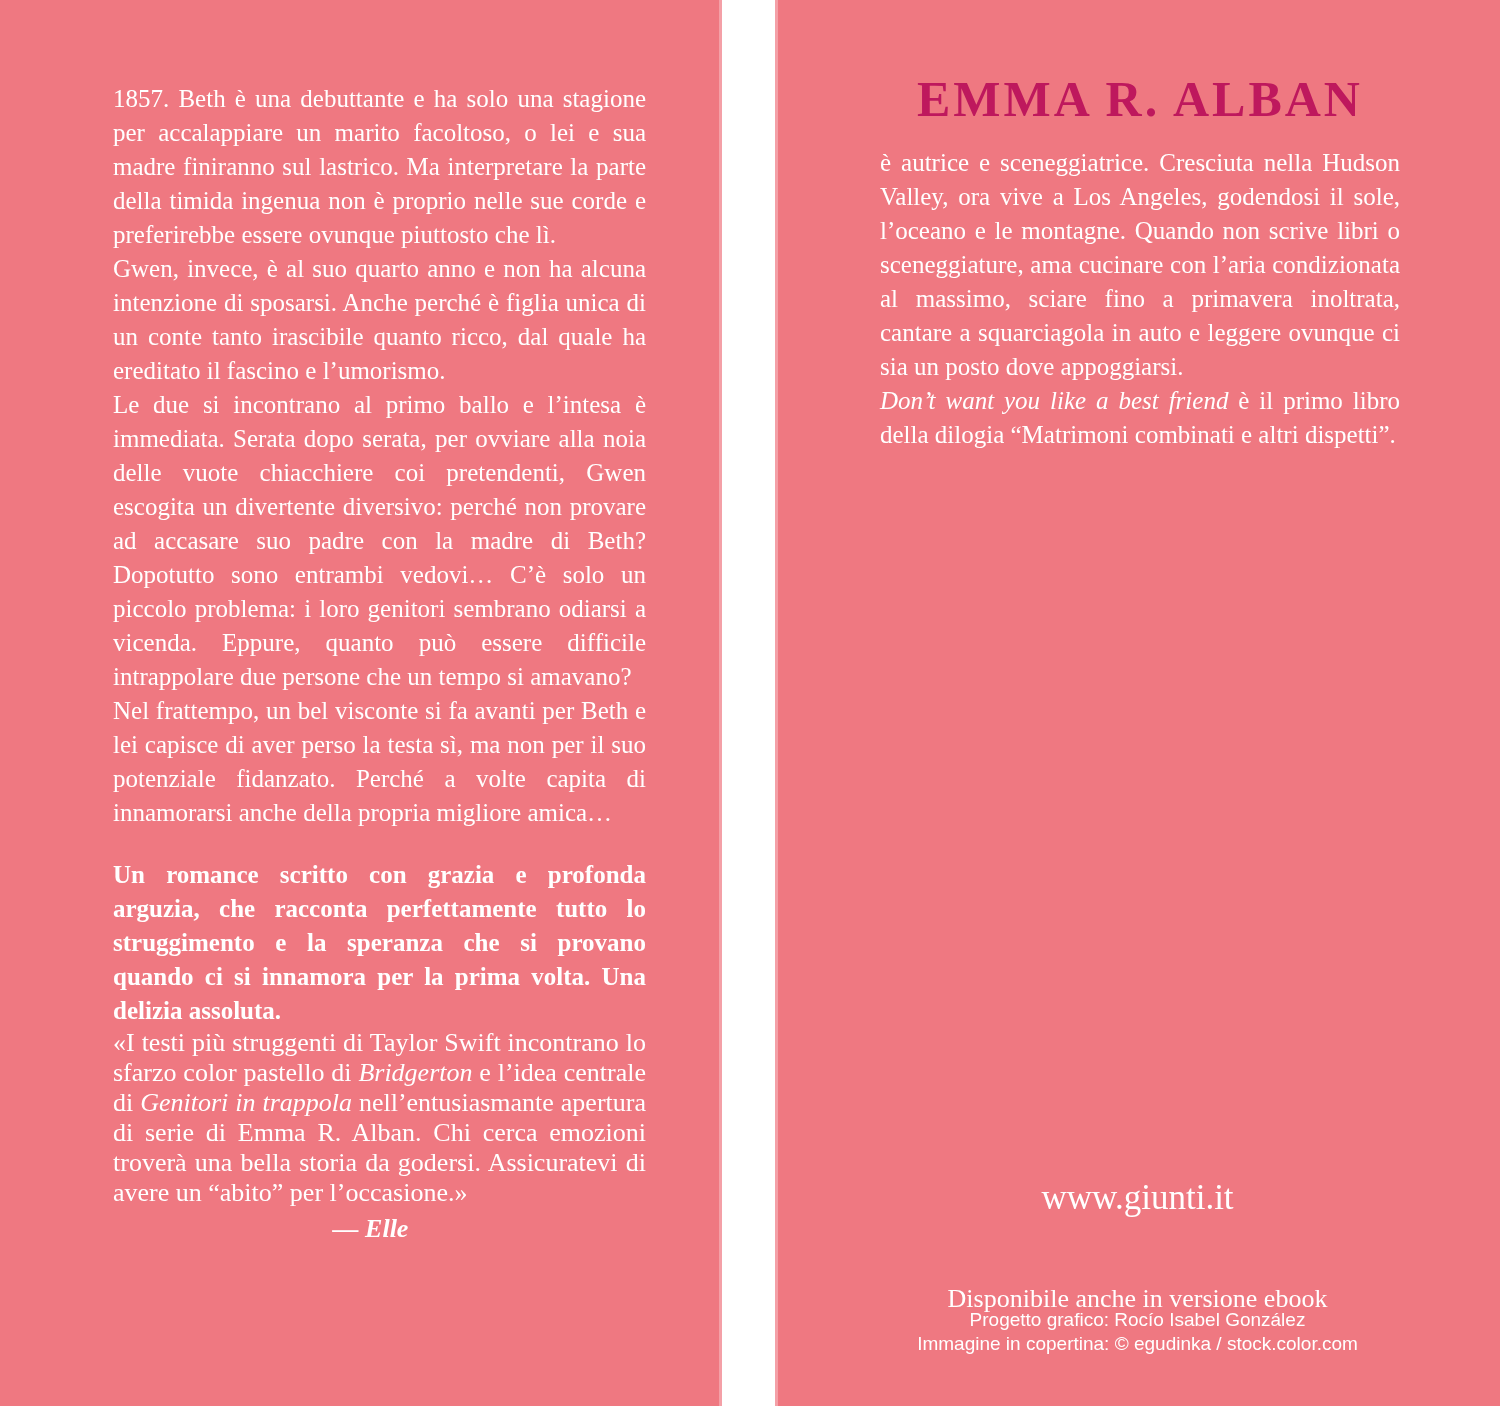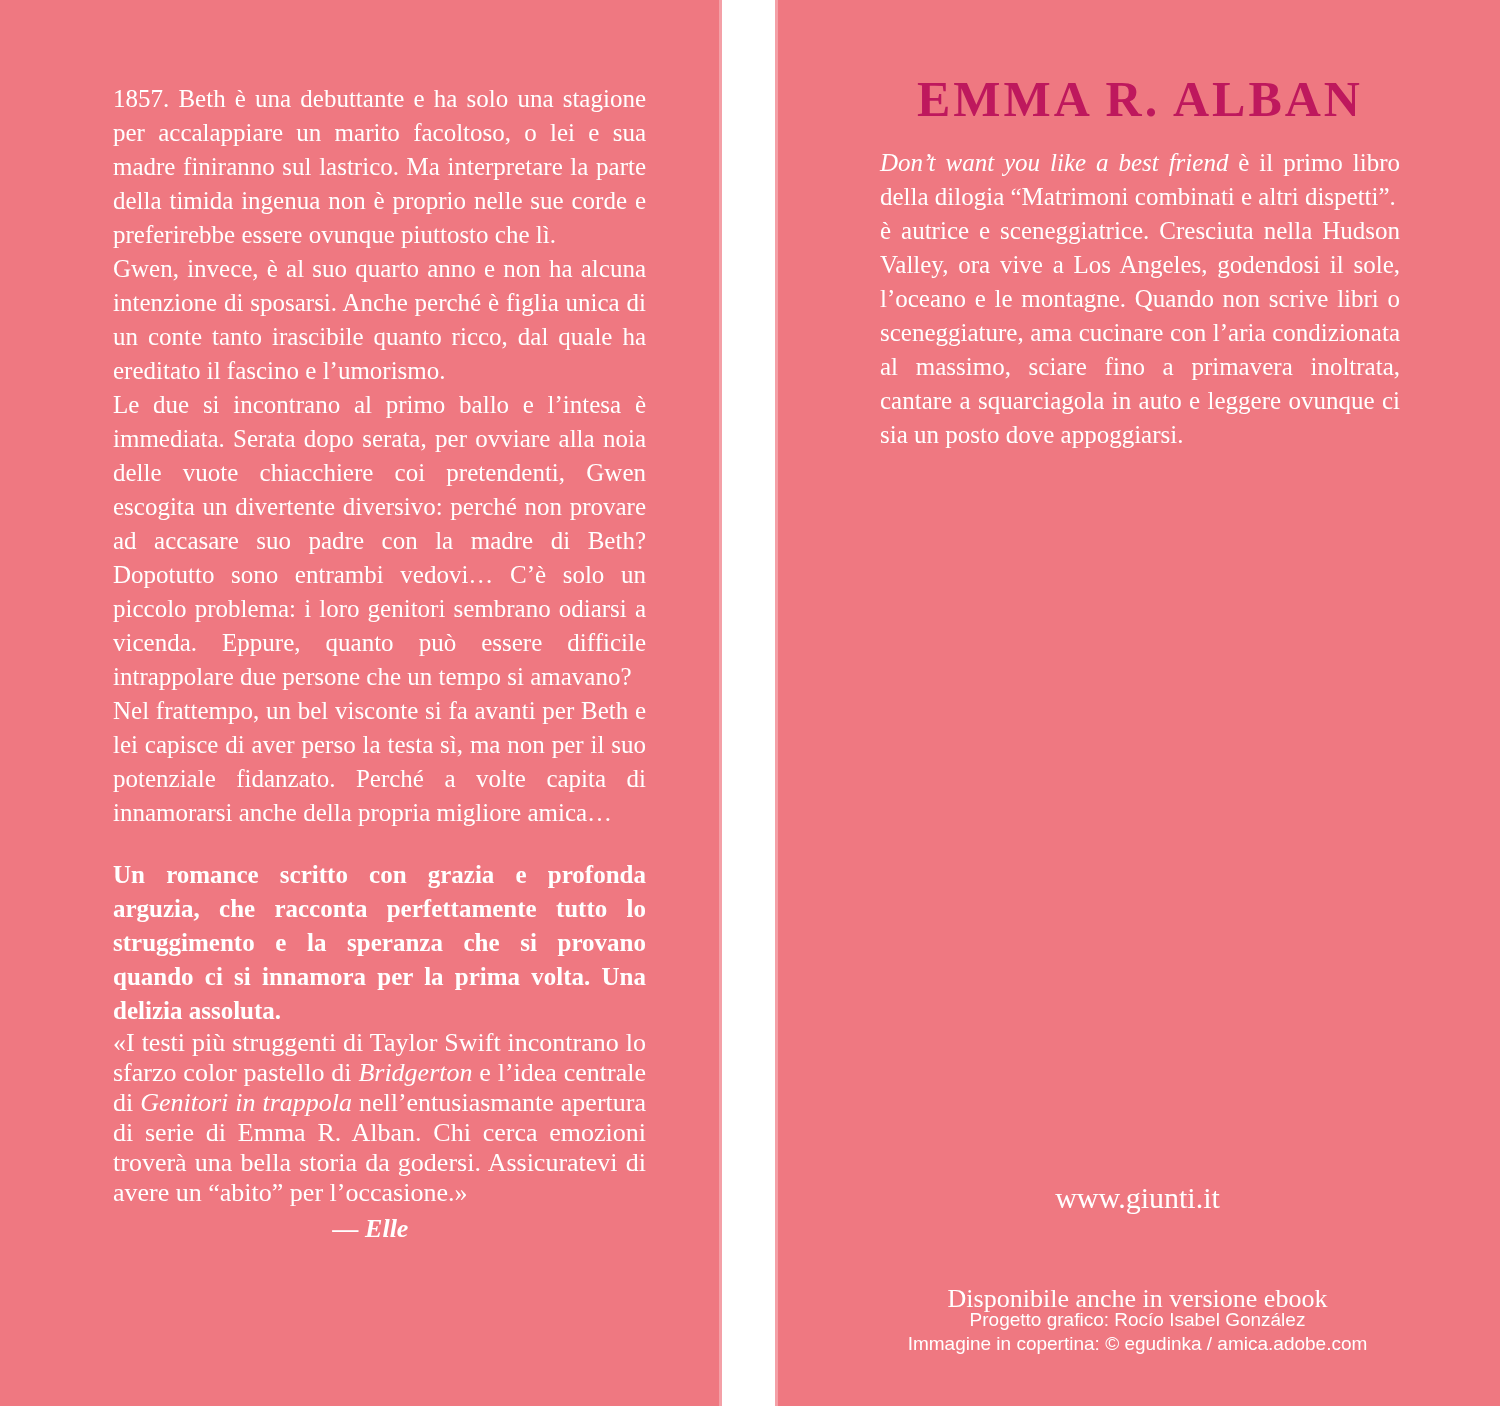--- a/index.html
+++ b/index.html
@@ -51,21 +51,21 @@
   .bio-column {
     position: absolute; left: 880px; top: 146px; width: 520px;
     font-size: 25px; line-height: 34px;
   }
   .bio-column p { margin: 0; }
 
   .center-line {
     position: absolute; left: 775px; width: 725px;
     color: #ffffff; text-align: center;
   }
-  .website-line { top: 1183px; font-size: 30px; line-height: 30px; }
+  .website-line { top: 1183px; font-size: 35px; line-height: 30px; }
   .ebook-line   { top: 1264px; font-size: 26px; line-height: 30px; margin-top: 20px; }
   .credits-block {
     top: 1308px;
     font-family: "Liberation Sans", sans-serif;
     font-size: 19px; line-height: 24px;
   }
   .credits-block div { margin: 0; }
 </style>
 </head>
 <body>
@@ -83,23 +83,23 @@
   <p class="highlight-para">Un romance scritto con grazia e profonda arguzia, che racconta perfettamente tutto lo struggimento e la speranza che si provano quando ci si innamora per la prima volta. Una delizia assoluta.</p>
 
   <p class="quote-block"><span>«I testi più struggenti di Taylor Swift incontrano lo sfarzo color pastello di </span><span class="it">Bridgerton</span><span> e l’idea centrale di </span><span class="it">Genitori in trappola</span><span> nell’entusiasmante apertura di serie di Emma R. Alban. Chi cerca emozioni troverà una bella storia da godersi. Assicuratevi di avere un “abito” per l’occasione.»</span></p>
 
   <p class="quote-attribution quote-block">— Elle</p>
 </div>
 
 <div class="author-name">EMMA R. ALBAN</div>
 
 <div class="bio-column flap-text">
+  <p>è autrice e sceneggiatrice. Cresciuta nella Hudson Valley, ora vive a Los Angeles, godendosi il sole, l’oceano e le montagne. Quando non scrive libri o sceneggiature, ama cucinare con l’aria condizionata al massimo, sciare fino a primavera inoltrata, cantare a squarciagola in auto e leggere ovunque ci sia un posto dove appoggiarsi.</p>
   <p><span class="it">Don’t want you like a best friend</span><span> è il primo libro della dilogia “Matrimoni combinati e altri dispetti”.</span></p>
-  <p>è autrice e sceneggiatrice. Cresciuta nella Hudson Valley, ora vive a Los Angeles, godendosi il sole, l’oceano e le montagne. Quando non scrive libri o sceneggiature, ama cucinare con l’aria condizionata al massimo, sciare fino a primavera inoltrata, cantare a squarciagola in auto e leggere ovunque ci sia un posto dove appoggiarsi.</p>
 </div>
 
 <div class="center-line website-line">www.giunti.it</div>
 <div class="center-line ebook-line">Disponibile anche in versione ebook</div>
 
 <div class="center-line credits-block">
   <div>Progetto grafico: Rocío Isabel González</div>
-  <div>Immagine in copertina: © egudinka / amica.adobe.com</div>
+  <div>Immagine in copertina: © egudinka / stock.color.com</div>
 </div>
 
 </body></html>

